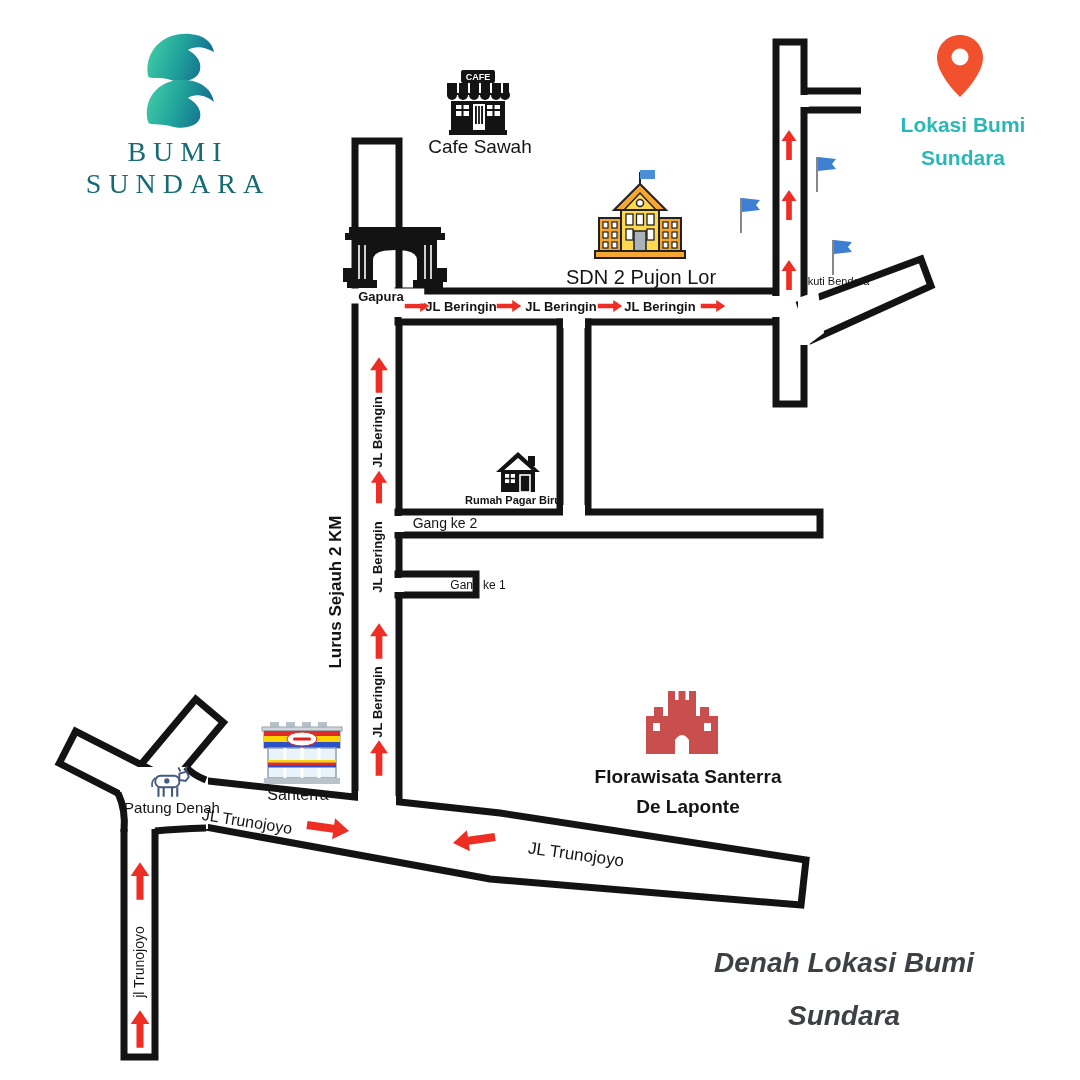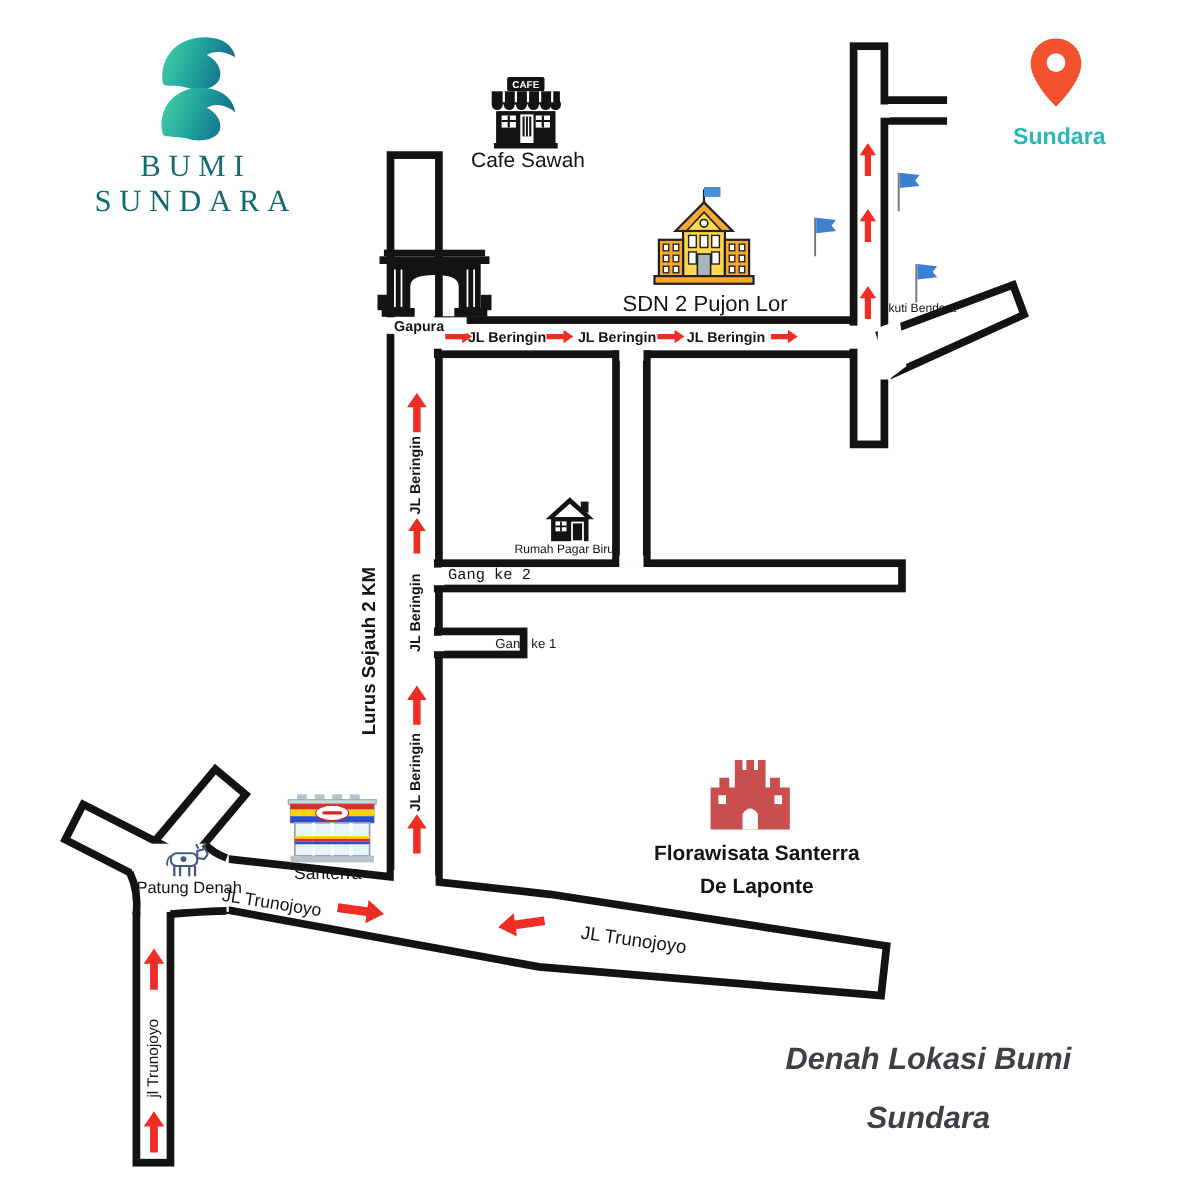--- a/index.html
+++ b/index.html
@@ -26,28 +26,28 @@
   .gapura-icon{left:343px;top:224px;}
   .gapura-label{left:381px;top:296px;font-size:13px;font-weight:700;background:#fff;padding:0 20px;}
 
   .beringin-h1{left:461px;top:306px}.beringin-h2{left:561px;top:306px}.beringin-h3{left:660px;top:306px}
   .beringin-h1,.beringin-h2,.beringin-h3{font-size:13px;font-weight:600;}
   .beringin-v{font-size:13px;font-weight:600;transform:translate(-50%,-50%) rotate(-90deg);}
   .beringin-v1{left:377px;top:432px}.beringin-v2{left:377px;top:557px}.beringin-v3{left:377px;top:702px}
   .lurus-label{left:336px;top:592px;font-size:17px;font-weight:700;
       transform:translate(-50%,-50%) rotate(-90deg);}
 
-  .gang2-label{left:445px;top:523px;font-size:14px;font-weight:500;font-family:Liberation Mono, monospace;}
+  .gang2-label{left:445px;top:523px;font-size:14px;font-weight:500;}
   .gang1-label{left:433px;top:585px;font-size:12px;font-weight:500;margin-left:45px;}
 
   .flag-1{left:738px;top:196px}.flag-2{left:814px;top:155px}.flag-3{left:829px;top:238px}
   .ikuti-label{left:837px;top:281px;font-size:11px;font-weight:500;}
 
   .house-icon{left:492px;top:448px;}
-  .house-label{left:513px;top:500px;font-size:11px;font-weight:400;}
+  .house-label{left:513px;top:500px;font-size:11px;font-weight:700;}
 
   .indomart-icon{left:260px;top:722px;}
   .indomart-label{left:298px;top:795px;font-size:16px;}
 
   .cow-icon{left:148px;top:764px;}
   .cow-label{left:172px;top:807px;font-size:15px;}
 
   .castle-icon{left:642px;top:690px;}
   .flora-text{position:absolute;left:582px;top:762px;width:212px;text-align:center;
       font-size:19px;font-weight:700;line-height:30px;color:#141414;}
@@ -156,20 +156,21 @@
     <path d="M33.5,36 V54 M36.5,36 V54" stroke="#fff" stroke-width="1.2"></path>
     <rect x="5" y="60" width="58" height="5" fill="#131313"></rect>
   </svg>
   <div class="lbl cafe-label">Cafe Sawah</div>
 
   <svg class="abs pin-icon" width="48" height="64" viewBox="0 0 48 64">
     <path d="M24,1 C11,1 1,11 1,24 C1,41 24,63 24,63 C24,63 47,41 47,24 C47,11 37,1 24,1 Z" fill="#f2512e"></path>
     <circle cx="24" cy="23" r="8.5" fill="#fff"></circle>
   </svg>
   <div class="legend-text">
+    <div>Lokasi Bumi</div>
     <div>Sundara</div>
   </div>
 
   <svg class="abs school-icon" width="100" height="100" viewBox="0 0 100 100">
     <line x1="50" y1="4" x2="50" y2="18" stroke="#222" stroke-width="2"></line>
     <rect x="50" y="2" width="15" height="9" fill="#4a90d9"></rect>
     <polygon points="24,42 50,16 76,42" fill="#f5a733" stroke="#222" stroke-width="2"></polygon>
     <polygon points="34,42 50,25 66,42" fill="#ffd84d" stroke="#222" stroke-width="1.5"></polygon>
     <circle cx="50" cy="35" r="3.5" fill="#fff" stroke="#222" stroke-width="1.5"></circle>
     <rect x="31" y="42" width="38" height="41" fill="#ffd84d" stroke="#222" stroke-width="2"></rect>

